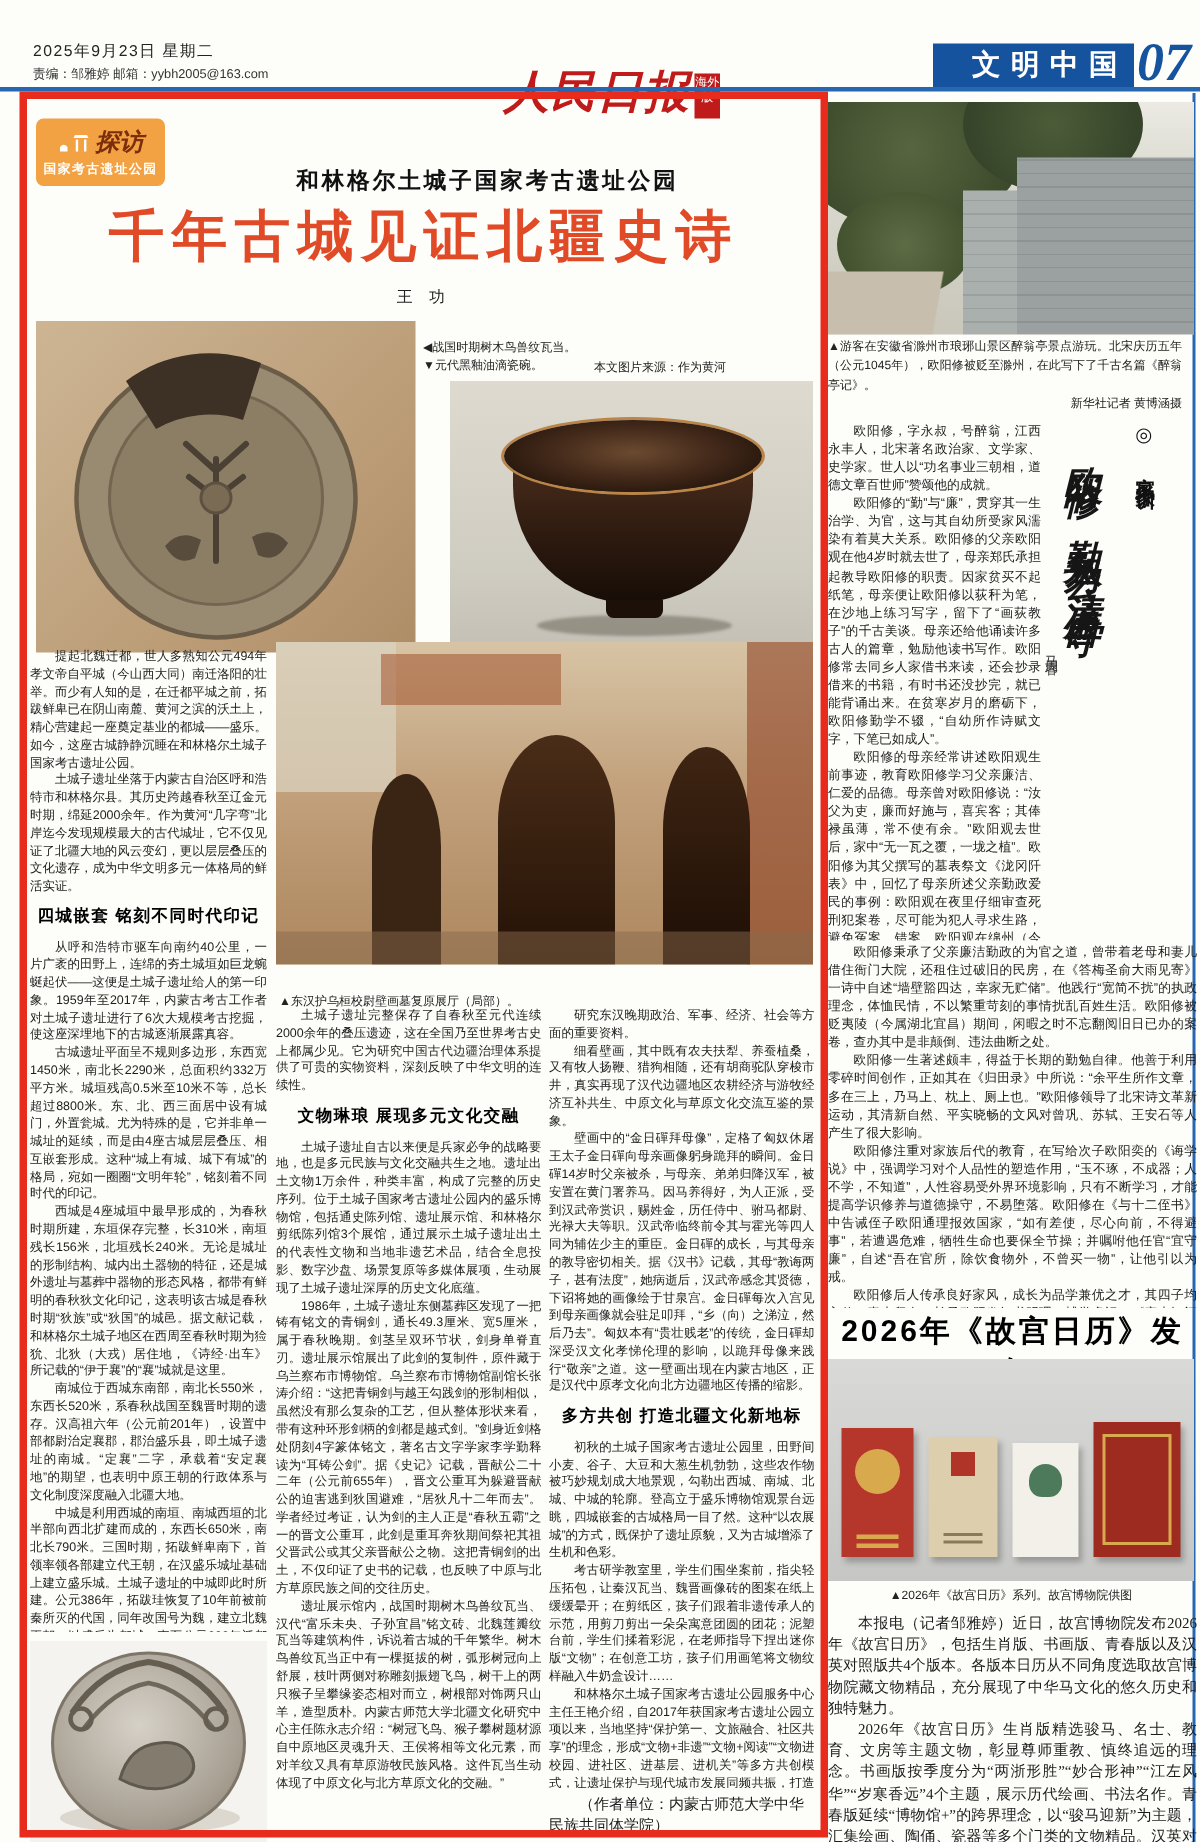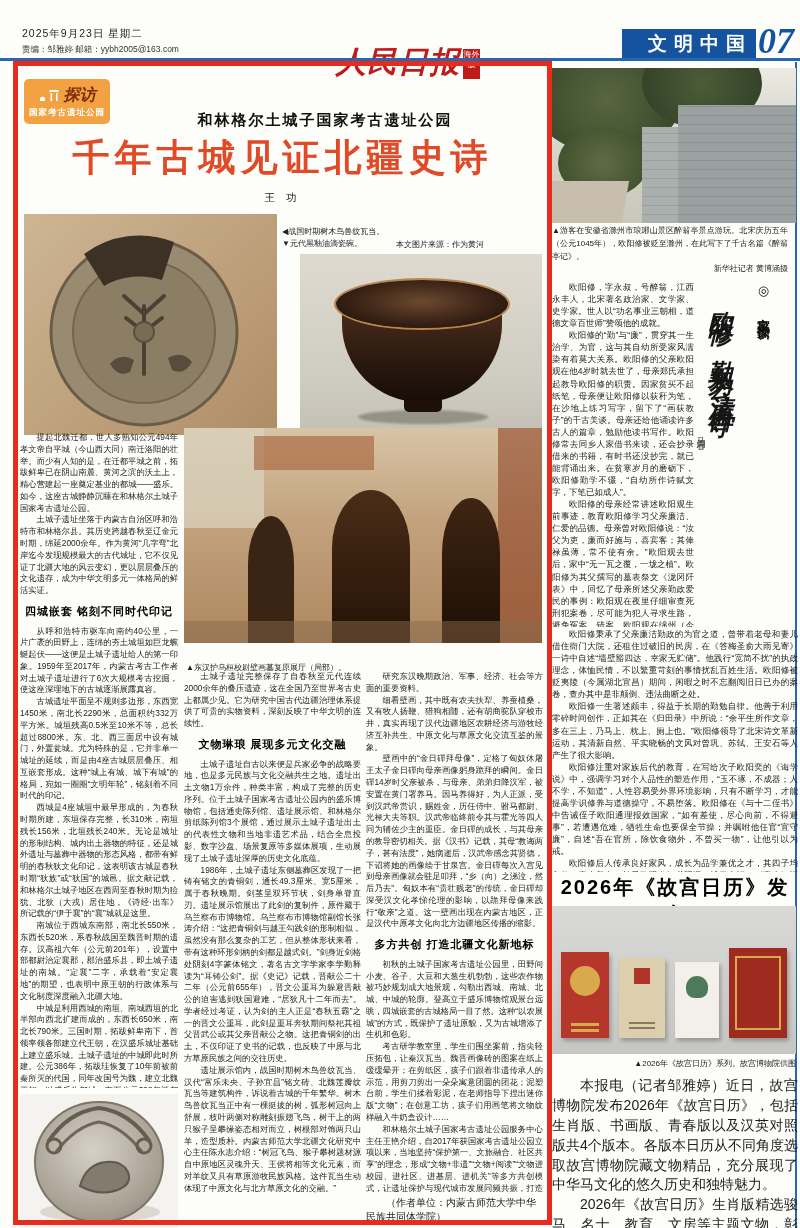--- a/index.html
+++ b/index.html
@@ -97,22 +97,22 @@
   
   .side-cap{ left:552px; top:225px; width:236px; font-size:8px; line-height:1.6; color:#222; text-align:justify; }
   .side-cap .credit{ display:block; text-align:right; }
   .fam-col{ left:552px; top:281px; width:142px; height:346px; font-size:8.5px; }
   .fam-title{ left:704px; top:292px; height:335px; writing-mode:vertical-rl; font-family:"Liberation Serif",serif;
               font-style:italic; font-weight:bold; font-size:24px; letter-spacing:6px; color:#161616; }
   .fam-badge{ left:754px; top:283px; writing-mode:vertical-rl; font-weight:bold; font-size:13px; letter-spacing:3px; color:#111; }
   .fam-author{ left:694px; top:430px; writing-mode:vertical-rl; font-size:9px; color:#333; letter-spacing:2px; }
   .fam-full{ left:552px; top:628px; width:246px; height:244px; font-size:8.5px; }
   .cal-title{ left:552px; top:874px; width:246px; text-align:center; font-weight:bold; font-size:20px; letter-spacing:2px; color:#000; }
-  .cal-cap-row{ left:552px; top:1058px; width:244px; display:flex; justify-content:flex-end; font-size:8px; color:#222; }
-  .cal-text{ left:552px; top:1076px; width:246px; height:152px; font-size:14px; }
+  .cal-cap-row{ left:552px; top:1058px; width:244px; display:flex; justify-content:center; font-size:8px; color:#222; }
+  .cal-text{ left:552px; top:1076px; width:246px; height:152px; font-size:10px;font-family:Liberation Serif, serif; }
 </style>
 </head>
 <body>
 
 <div id="page">
 
   <div class="abs date-line">2025年9月23日  星期二</div>
   <div class="abs editor-line">责编：邹雅婷    邮箱：yybh2005@163.com</div>
   <div class="abs masthead">
     <span class="masthead-title">人民日报</span>

